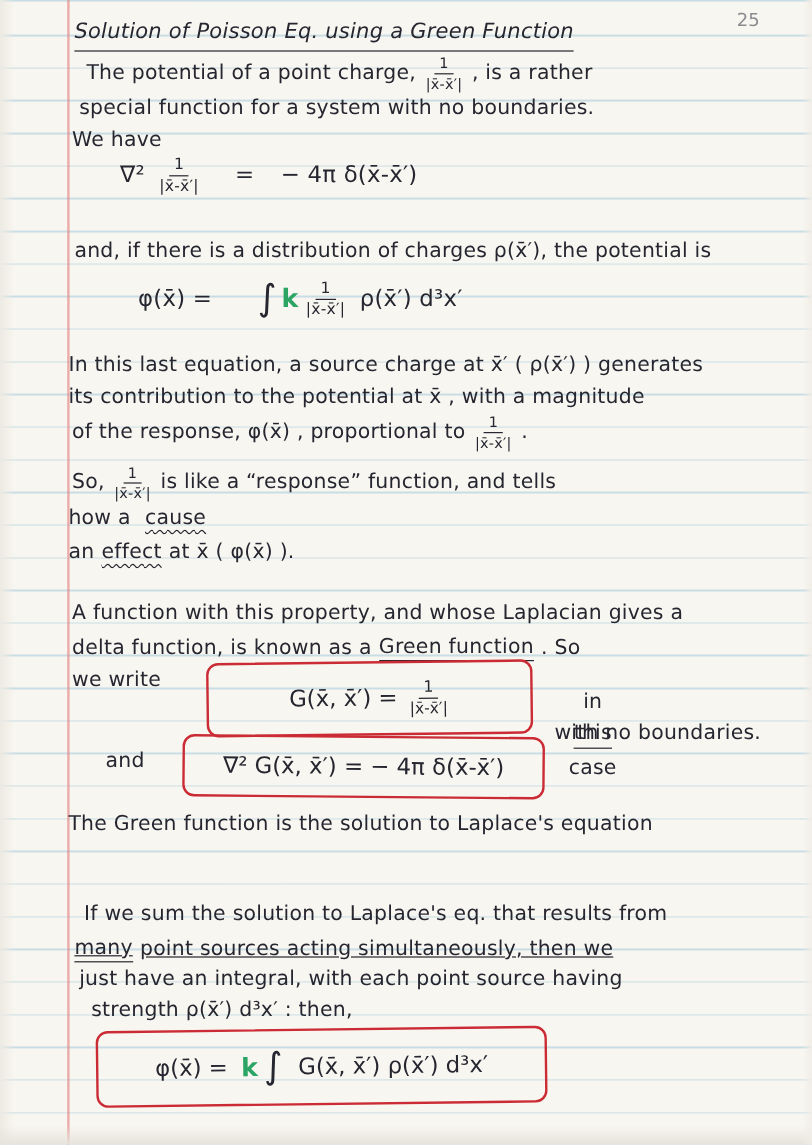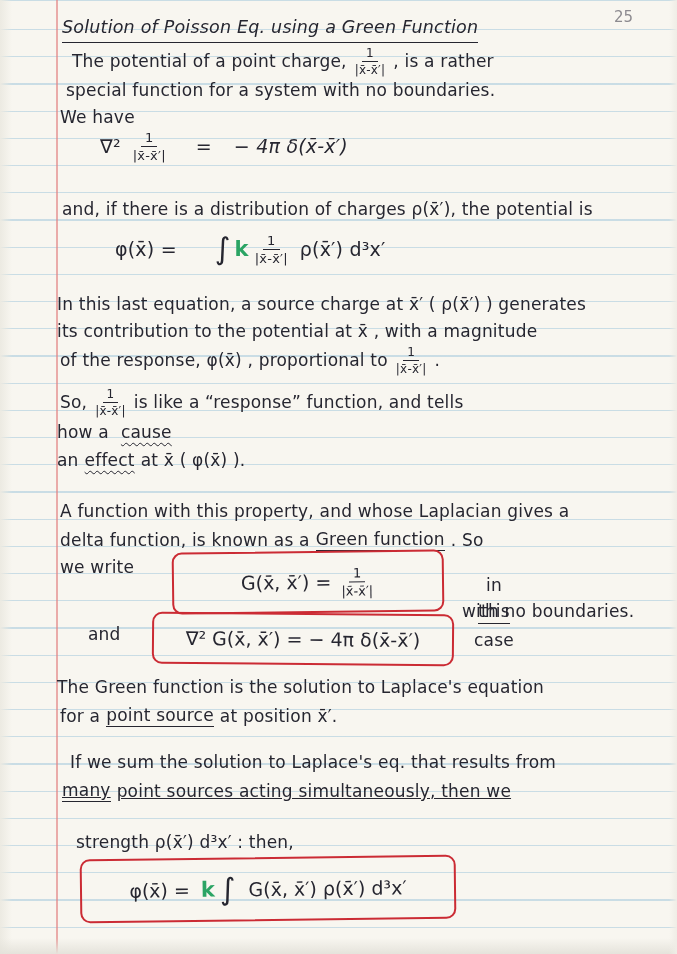--- a/index.html
+++ b/index.html
@@ -75,21 +75,21 @@
     <span>We have</span>
   </div>
 
   <div class="line eq" style="left:100px;top:131px;gap:10px;">
     <span>∇²</span>
     <span class="frac">
       <span class="num">1</span>
       <span class="den">|x̄-x̄′|</span>
     </span>
     <span style="margin-left:18px;">=</span>
-    <span style="margin-left:12px;font-style:italic;">− 4π δ(x̄-x̄′)</span>
+    <span style="margin-left:12px;">− 4π δ(x̄-x̄′)</span>
   </div>
 
   <div class="line" style="left:62px;top:199px;">
     <span>and, if there is a distribution of charges ρ(x̄′), the potential is</span>
   </div>
 
   <div class="line eq" style="left:115px;top:234px;gap:4px;">
     <span>φ(x̄)  =</span>
     <span class="int" style="margin-left:34px;">∫</span>
     <span class="kgreen">k</span>
@@ -165,32 +165,30 @@
   <div class="line" style="left:88px;top:624px;">
     <span>and</span>
   </div>
   <div class="redbox rot-r eq" style="left:152px;top:613px;width:298px;height:48px;">
     <span>∇² G(x̄, x̄′) = − 4π δ(x̄-x̄′)</span>
   </div>
 
   <div class="line" style="left:57px;top:677px;">
     <span>The Green function is the solution to Laplace's equation</span>
   </div>
-  <div class="line" style="left:60px;top:705px;">
-    <span>for a</span>
-    <span class="u">point source</span>
-    <span>at position x̄′.</span>
-  </div>
 
   <div class="line" style="left:70px;top:752px;">
     <span>If we sum the solution to Laplace's eq. that results from</span>
   </div>
   <div class="line" style="left:62px;top:780px;text-decoration:underline;">
     <span class="u">many</span>
     <span>point sources acting simultaneously, then we</span>
+  </div>
+  <div class="line" style="left:66px;top:806px;">
+    <span>just have an integral, with each point source having</span>
   </div>
   <div class="line" style="left:76px;top:832px;">
     <span>strength ρ(x̄′) d³x′ :  then,</span>
   </div>
 
   <div class="redbox rot-l eq" style="left:80px;top:857px;width:372px;height:60px;gap:5px;">
     <span>φ(x̄)  =</span>
     <span class="kgreen" style="margin-left:6px;">k</span>
     <span class="int">∫</span>
     <span style="margin-left:8px;">G(x̄, x̄′) ρ(x̄′) d³x′</span>

